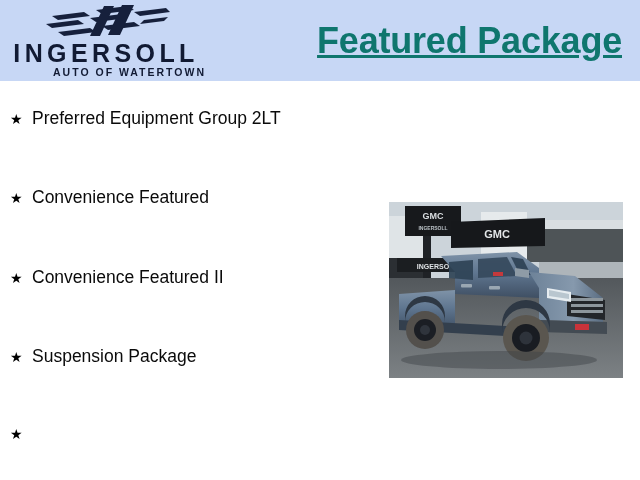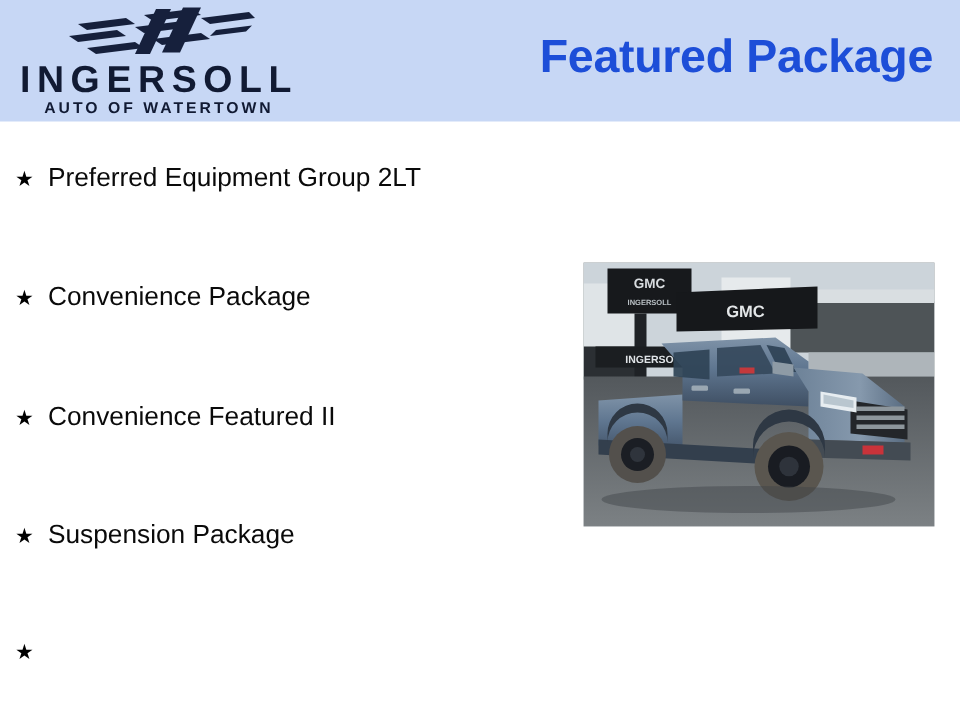--- a/index.html
+++ b/index.html
@@ -55,39 +55,40 @@
     color: #111a33;
     line-height: 1;
     white-space: nowrap;
   }
 
   .brand-sub {
     position: absolute;
     left: 6px;
     top: 67px;
     width: 200px;
-    text-align: center;
+    text-align: right;
     font-size: 10.5px;
     font-weight: bold;
     letter-spacing: 2.0px;
     color: #111a33;
     line-height: 1;
     white-space: nowrap;
   }
 
   .header-title {
     position: absolute;
     right: 18px;
     top: 19px;
-    font-size: 31px;
+    font-size: 36px;
     font-weight: bold;
-    color: #1d4ed8;
+    color: #0f766e;
     line-height: 1.2;
     white-space: nowrap;
     letter-spacing: -0.2px;
+    text-decoration: underline;
   }
 
   
   .feature-list {
     position: absolute;
     left: 0;
     top: 81px;
     width: 390px;
     margin: 0;
     padding: 0;
@@ -117,21 +118,21 @@
     font-size: 17.5px;
     color: #0a0a0a;
     line-height: 1;
     text-align: right;
   }
 
   
   .photo {
     position: absolute;
     left: 389px;
-    top: 175px;
+    top: 202px;
     width: 234px;
     height: 176px;
     overflow: hidden;
     background: #9aa0a4;
   }
   .photo svg { display: block; }
 </style>
 </head>
 <body>
 
@@ -170,21 +171,21 @@
 
 <ul class="feature-list">
 
   <li class="feature-item">
     <span class="bullet-star">★</span>
     <span class="feature-label">Preferred Equipment Group 2LT</span>
   </li>
 
   <li class="feature-item">
     <span class="bullet-star">★</span>
-    <span class="feature-label">Convenience Package</span>
+    <span class="feature-label">Convenience Featured</span>
   </li>
 
   <li class="feature-item">
     <span class="bullet-star">★</span>
     <span class="feature-label">Convenience Featured II</span>
   </li>
 
   <li class="feature-item">
     <span class="bullet-star">★</span>
     <span class="feature-label">Suspension Package</span>

